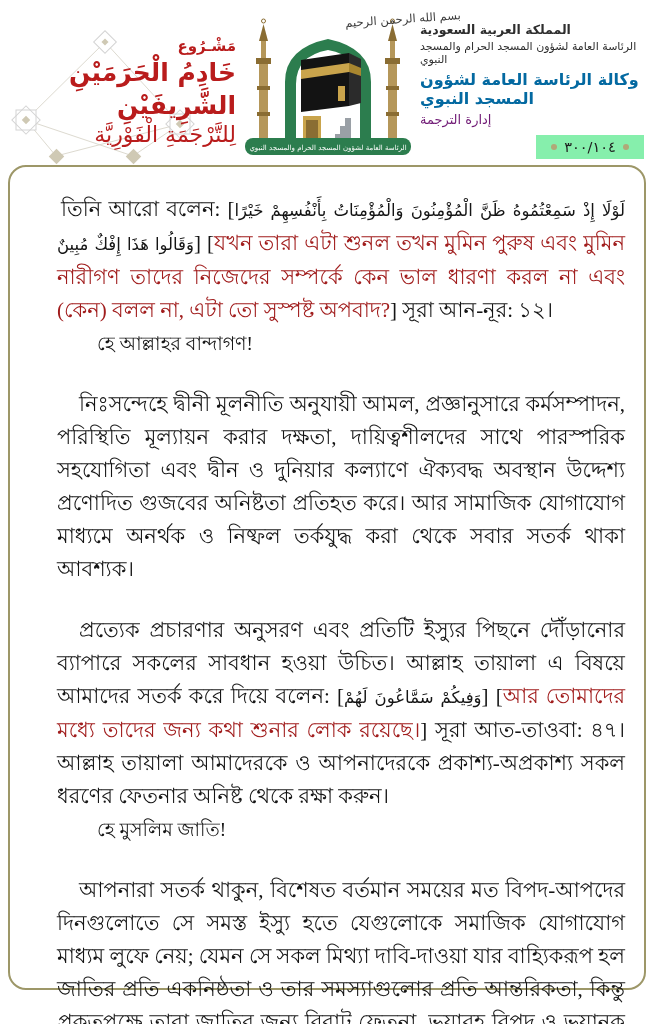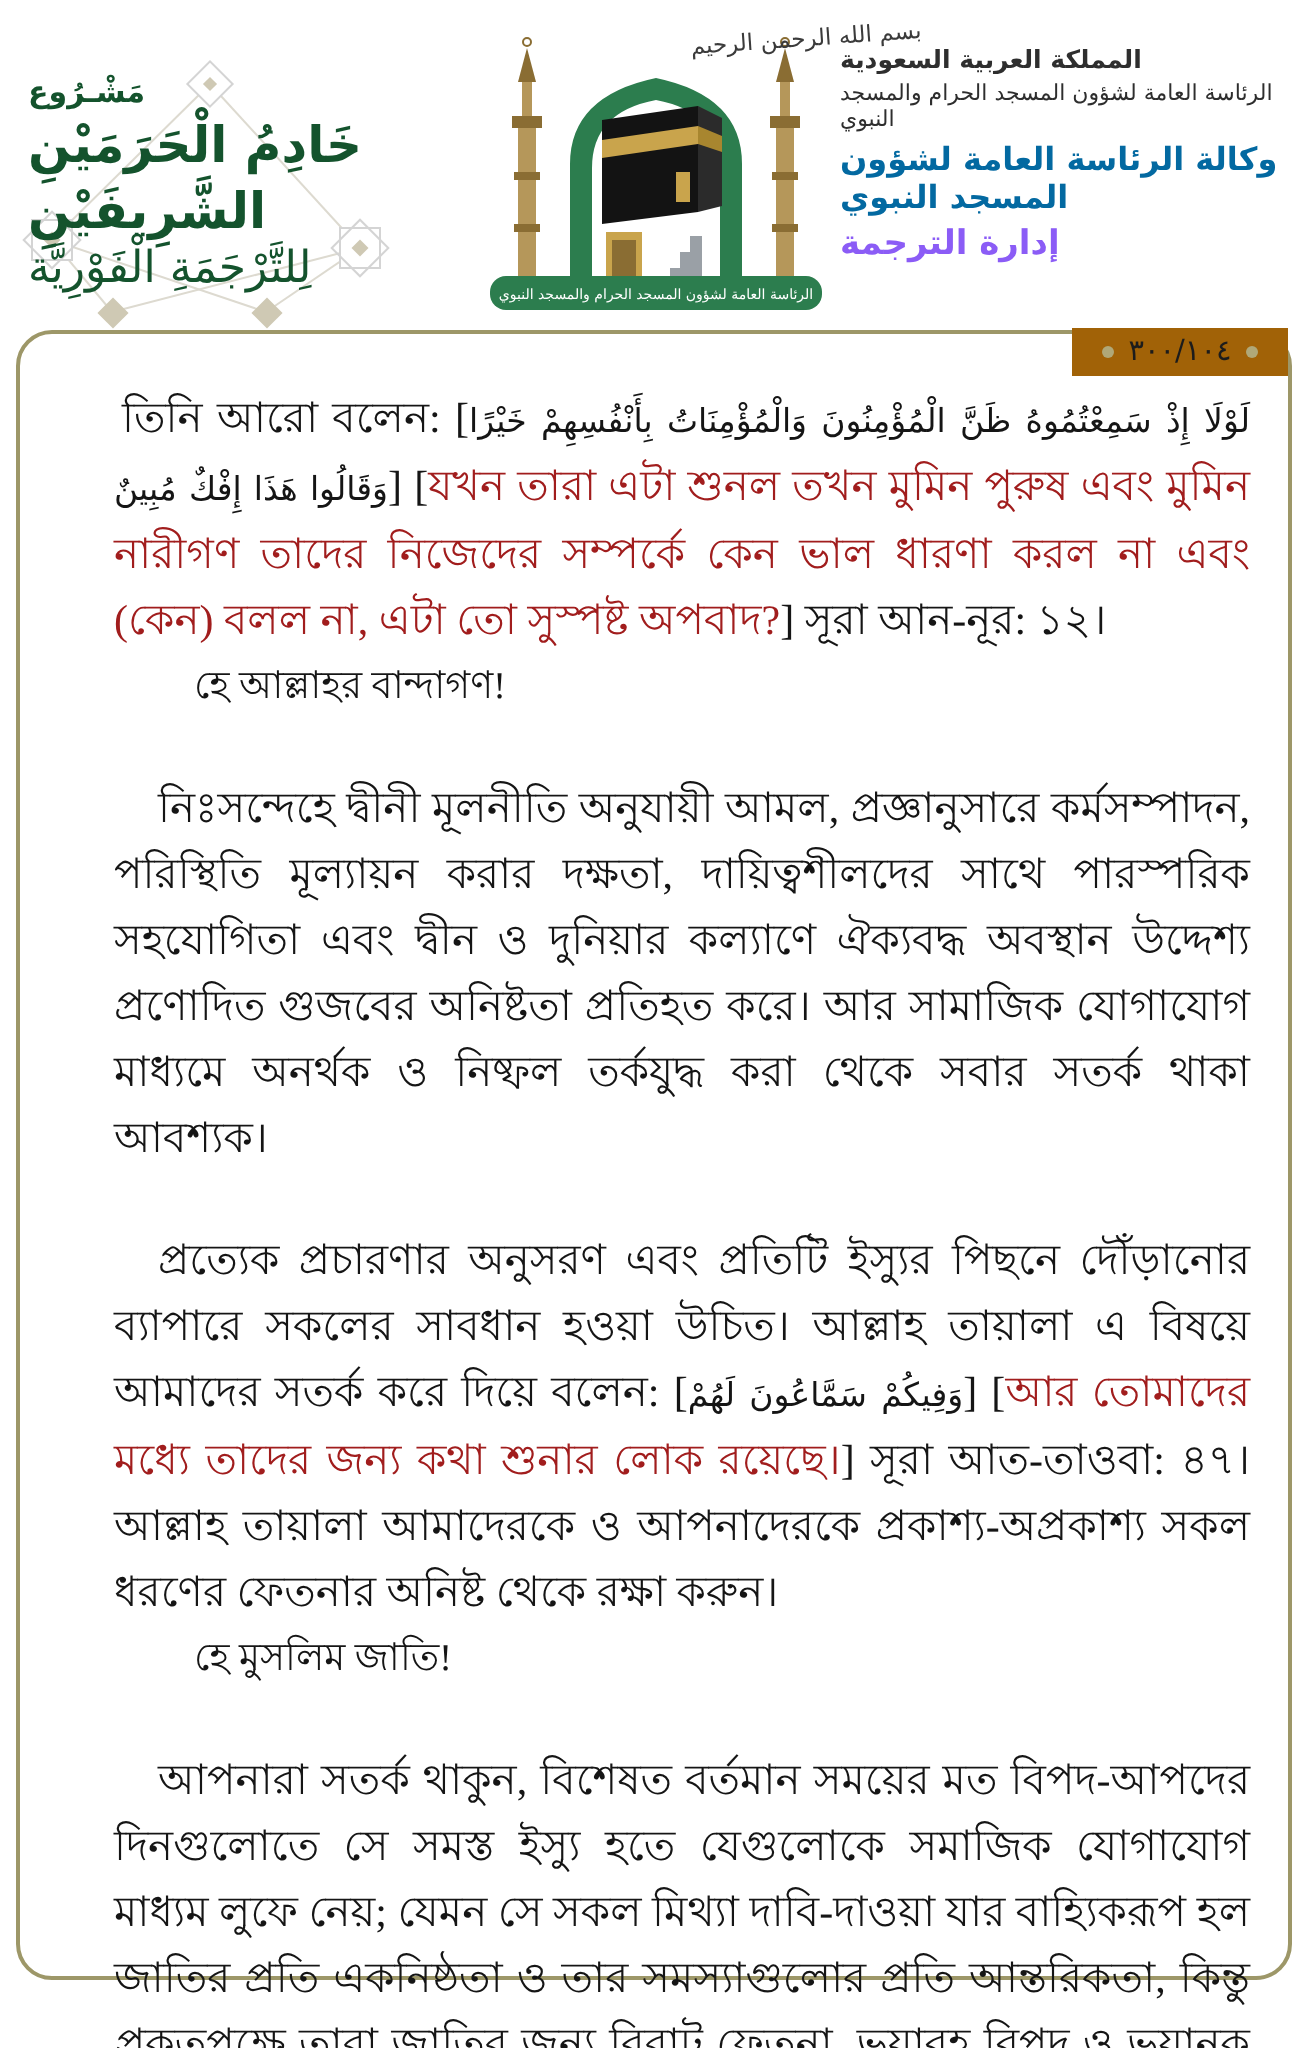--- a/index.html
+++ b/index.html
@@ -1,21 +1,21 @@
 <!DOCTYPE html>
 <html><head>
 <meta charset="utf-8">
 <style>
   html,body{margin:0;padding:0;background:#ffffff;}
   .page{position:relative;width:654px;height:1024px;background:#ffffff;overflow:hidden;
         font-family:"Liberation Serif","DejaVu Serif",serif;}
 
   
-  .logo-left{position:absolute;left:14px;top:36px;width:222px;text-align:left;
-             color:#14532d;z-index:2;}
+  .logo-left{position:absolute;left:14px;top:36px;width:222px;text-align:right;
+             color:#b91c1c;z-index:2;}
   .logo-l1{font-size:15px;letter-spacing:3px;line-height:20px;font-weight:bold;}
   .logo-l2{font-size:25px;font-weight:bold;line-height:33px;}
   .logo-l3{font-size:22px;line-height:26px;font-weight:normal;}
   .logo-left div{font-family:"DejaVu Sans",sans-serif;direction:rtl;}
 
   .ornament{position:absolute;left:8px;top:28px;z-index:1;}
 
   
   .bismillah{position:absolute;left:336px;top:12px;width:134px;text-align:center;
              font-family:"DejaVu Sans",sans-serif;font-size:11.5px;color:#3b3b3b;
@@ -24,27 +24,27 @@
   
   .emblem{position:absolute;left:242px;top:8px;z-index:2;}
 
   
   .org-block{position:absolute;left:420px;top:22px;width:228px;direction:rtl;
              text-align:left;font-family:"DejaVu Sans",sans-serif;z-index:2;}
   .org1{font-size:12.5px;color:#2e2e2e;margin-bottom:3px;font-weight:bold;}
   .org2{font-size:11px;color:#2e2e2e;margin-bottom:4px;}
   .org3{font-size:16px;color:#0369a1;margin-bottom:4px;font-weight:bold;}
   .org4{font-size:19px;color:#1c1c1c;font-weight:bold;margin-bottom:3px;}
-  .org5{font-size:17px;color:#8b5cf6;font-weight:bold;}
+  .org5{font-size:13px;color:#701a75;font-weight:normal;}
 
   
   .frame{position:absolute;left:8px;top:165px;width:634px;height:821px;
          border:2px solid #9d9768;border-radius:18px;z-index:0;background:#fff;}
-  .doc-number-plate{position:absolute;left:536px;top:164px;width:108px;height:24px;
-         background:#a16207;display:flex;align-items:center;justify-content:center;
+  .doc-number-plate{position:absolute;left:536px;top:135px;width:108px;height:24px;
+         background:#86efac;display:flex;align-items:center;justify-content:center;
          gap:7px;z-index:3;}
   .dot{width:6px;height:6px;border-radius:50%;background:#b0a878;}
   .num{font-family:"DejaVu Sans",sans-serif;font-size:14.5px;color:#1c1c1c;direction:rtl;}
   .diamond{position:absolute;width:11px;height:11px;background:#cfc9b4;
            transform:rotate(45deg);z-index:2;}
   .d1{left:51px;top:151px;}
   .d2{left:128px;top:151px;}
 
   
   .content{position:absolute;left:57px;top:193px;width:568px;z-index:2;color:#151515;}

